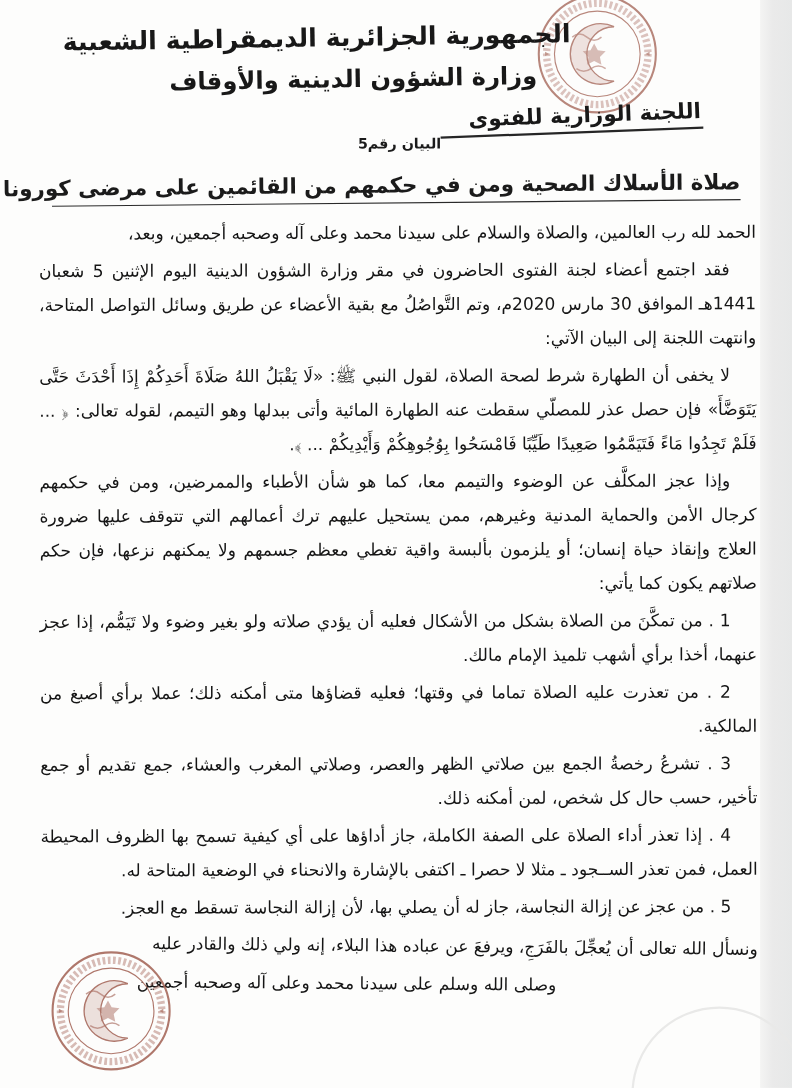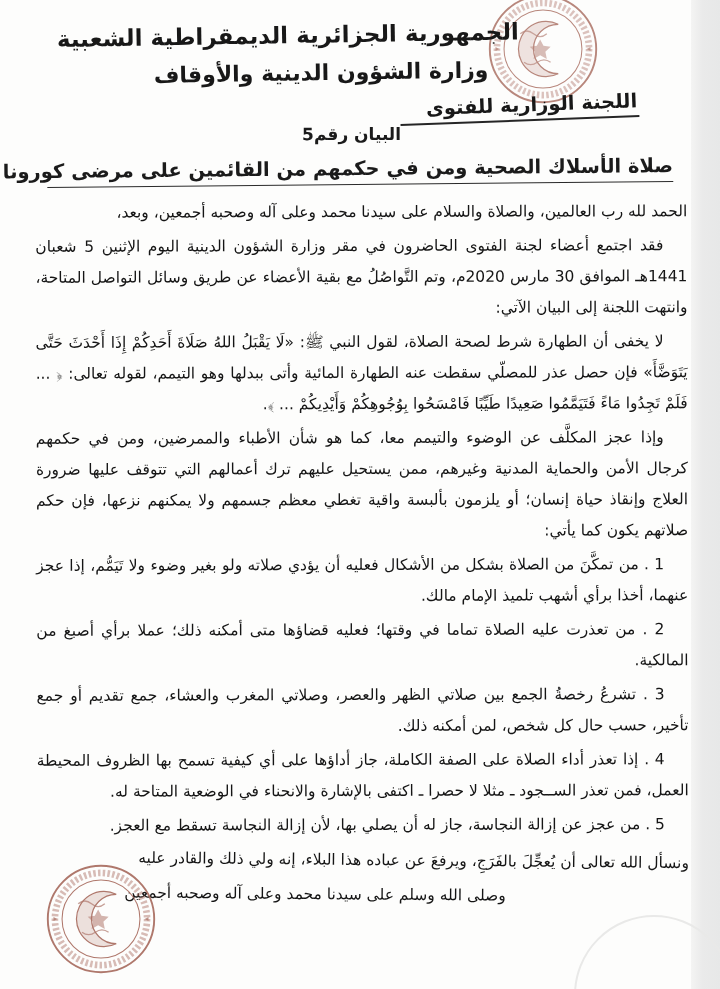--- a/index.html
+++ b/index.html
@@ -14,21 +14,21 @@
   .hdr2{top:60px;right:230px;font-size:22px;transform:rotate(-0.8deg);}
   .hdr3{top:94px;right:80px;font-size:19.5px;border-bottom:2px solid #262626;
         padding:0 2px 3px 26px;transform:rotate(-2deg);}
   
   .seal{position:absolute;filter:blur(.3px);}
   .seal-top{top:-8px;right:118px;width:118px;height:114px;opacity:.8;}
   .seal-bottom{top:862px;left:44px;width:114px;height:114px;opacity:.9;}
   .ghost-arc{position:absolute;bottom:-86px;right:-14px;width:156px;height:156px;
     border-radius:50%;border:2px solid #e9e9e8;}
   
-  .stmt-no{position:absolute;top:124px;right:318px;font-size:17px;font-weight:bold;white-space:nowrap;}
+  .stmt-no{position:absolute;top:124px;right:318px;font-size:13px;font-weight:bold;white-space:nowrap;}
   .main-title{position:absolute;top:157px;right:46px;left:48px;text-align:center;
     font-size:19.5px;font-weight:bold;letter-spacing:.3px;
     padding-bottom:4px;border-bottom:1.6px solid #2a2a2a;transform:rotate(-0.4deg);white-space:nowrap;}
   
   .doc-body{position:absolute;top:197px;right:32px;left:36px;
     font-size:15.5px;line-height:31px;text-align:justify;color:#151515;}
   .doc-body p{margin:0 0 3px 0;}
   .indent{text-indent:24px;}
   .items{margin-top:4px;}
   .closing1{transform:rotate(0.7deg);margin-top:4px !important;}

